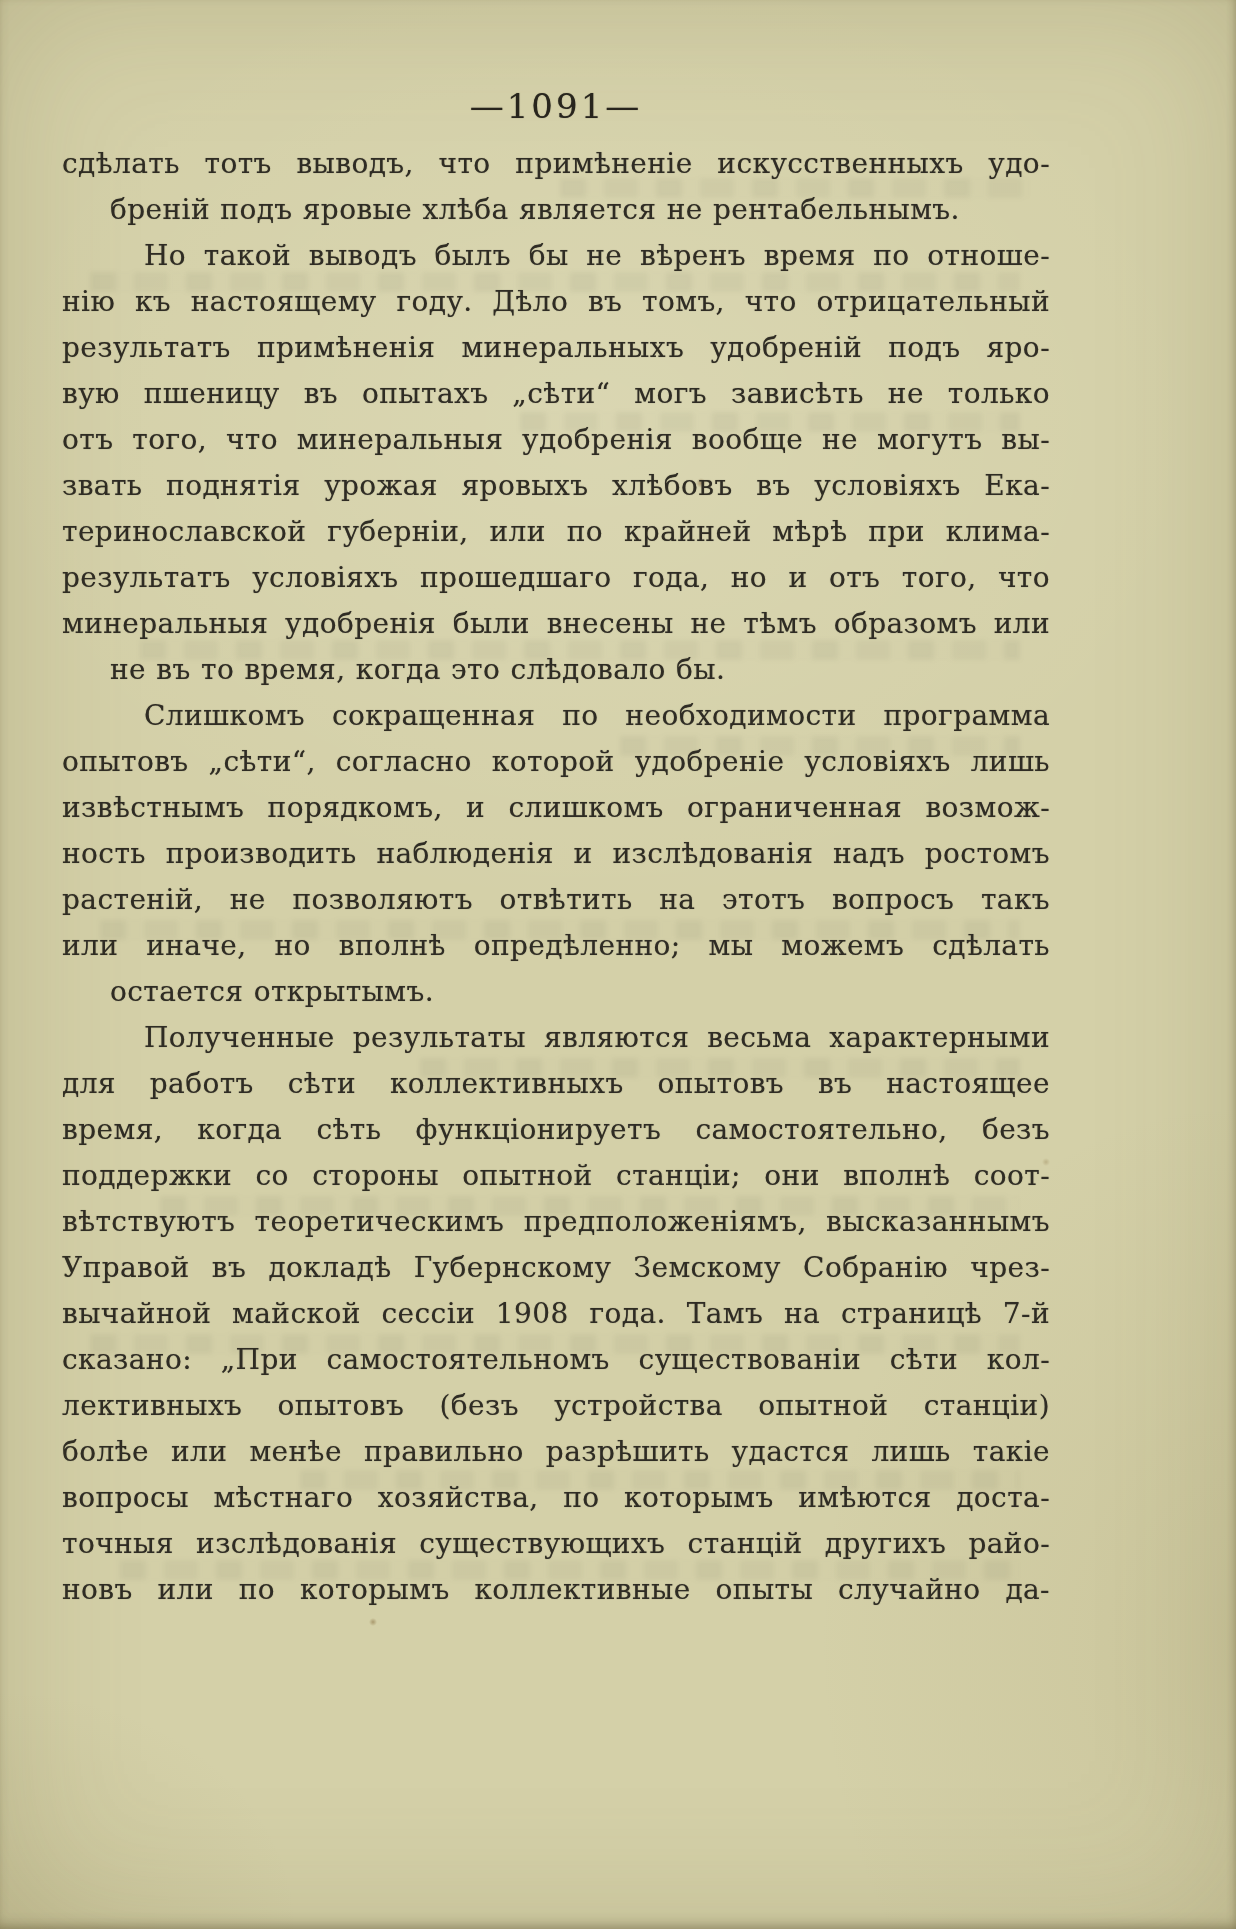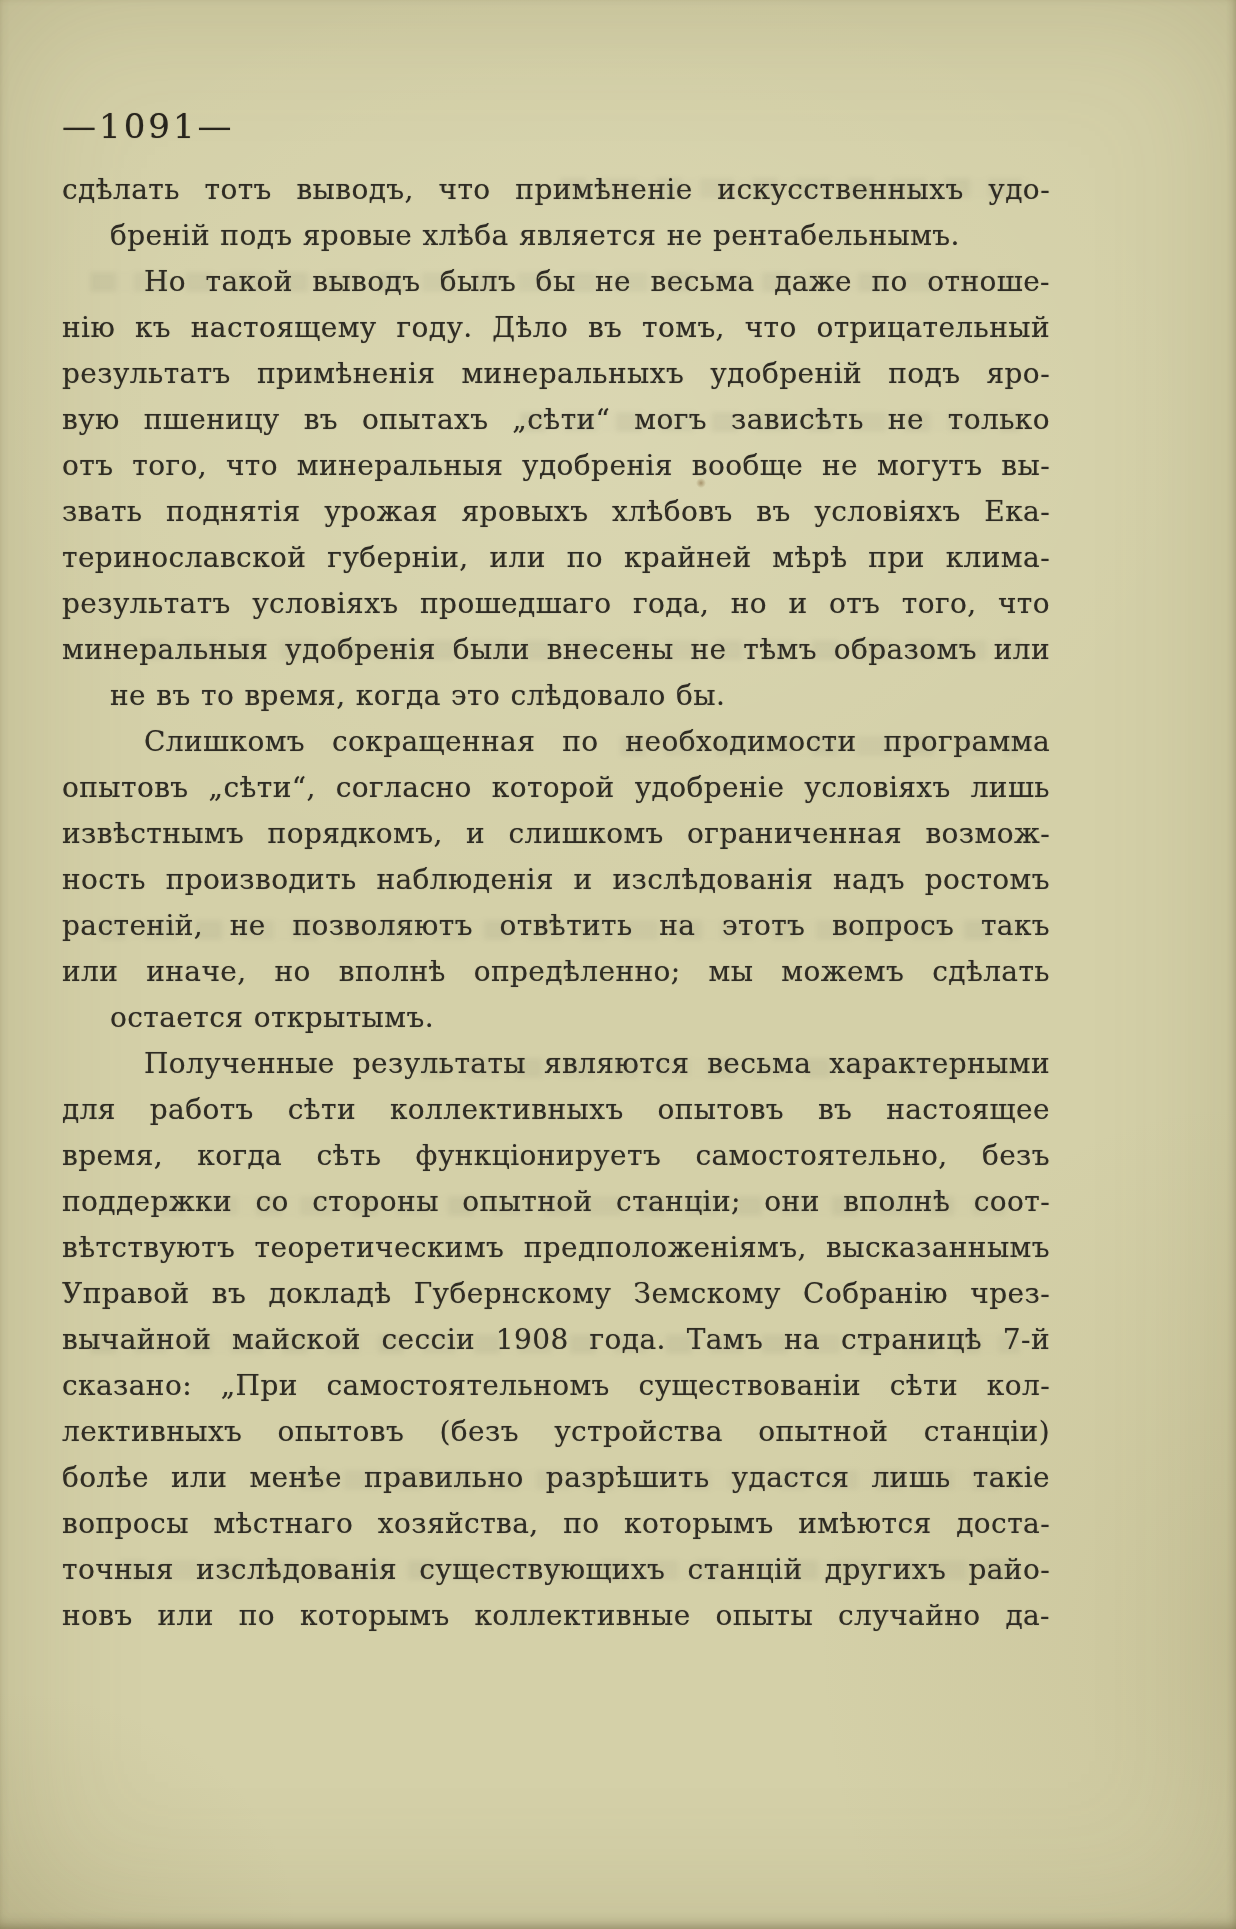--- a/index.html
+++ b/index.html
@@ -43,30 +43,30 @@
       rgba(100, 104, 82, 0.02) 26px, rgba(100, 104, 82, 0.02) 44px,
       rgba(100, 104, 82, 0.13) 44px, rgba(100, 104, 82, 0.13) 78px,
       rgba(100, 104, 82, 0.02) 78px, rgba(100, 104, 82, 0.02) 96px);
     pointer-events: none;
   }
   .page-number {
     position: absolute;
     top: 86px;
     left: 62px;
     width: 988px;
+    text-align: center;
     font-size: 34px;
     line-height: 40px;
     letter-spacing: 3px;
     color: #28251e;
     text-shadow: 0 0 1px rgba(40, 37, 30, 0.55);
-    margin-top: 20px;
   }
   .text-block {
     position: absolute;
-    top: 167px;
+    top: 141px;
     left: 62px;
     width: 988px;
     font-size: 28px;
   }
   .line {
     height: 46px;
     line-height: 46px;
     text-align: justify;
     text-align-last: justify;
     letter-spacing: 0.4px;
@@ -95,21 +95,21 @@
 <div class="bleed" style="top:1196px; left:160px; width:860px;"></div>
 <div class="bleed" style="top:1334px; left:90px;  width:930px;"></div>
 <div class="bleed" style="top:1470px; left:300px; width:720px;"></div>
 <div class="bleed" style="top:1560px; left:120px; width:900px;"></div>
 
 <div class="page-number">—1091—</div>
 
 <div class="text-block">
     <div class="line">сдѣлать тотъ выводъ, что примѣненіе искусственныхъ удо-</div>
     <div class="line para-end">бреній подъ яровые хлѣба является не рентабельнымъ.</div>
-    <div class="line indent">Но такой выводъ былъ бы не весьма даже по отноше-</div>
+    <div class="line indent">Но такой выводъ былъ бы не вѣренъ время по отноше-</div>
     <div class="line">нію къ настоящему году. Дѣло въ томъ, что отрицательный</div>
     <div class="line">результатъ примѣненія минеральныхъ удобреній подъ яро-</div>
     <div class="line">вую пшеницу въ опытахъ „сѣти“ могъ зависѣть не только</div>
     <div class="line">отъ того, что минеральныя удобренія вообще не могутъ вы-</div>
     <div class="line">звать поднятія урожая яровыхъ хлѣбовъ въ условіяхъ Ека-</div>
     <div class="line">теринославской губерніи, или по крайней мѣрѣ при клима-</div>
     <div class="line">результатъ условіяхъ прошедшаго года, но и отъ того, что</div>
     <div class="line">минеральныя удобренія были внесены не тѣмъ образомъ или</div>
     <div class="line para-end">не въ то время, когда это слѣдовало бы.</div>
     <div class="line indent">Слишкомъ сокращенная по необходимости программа</div>

